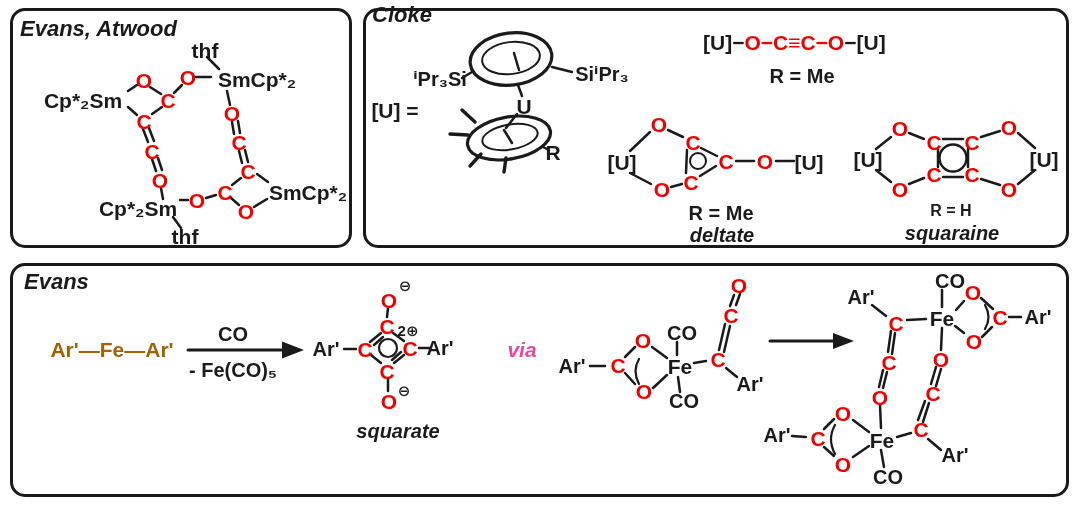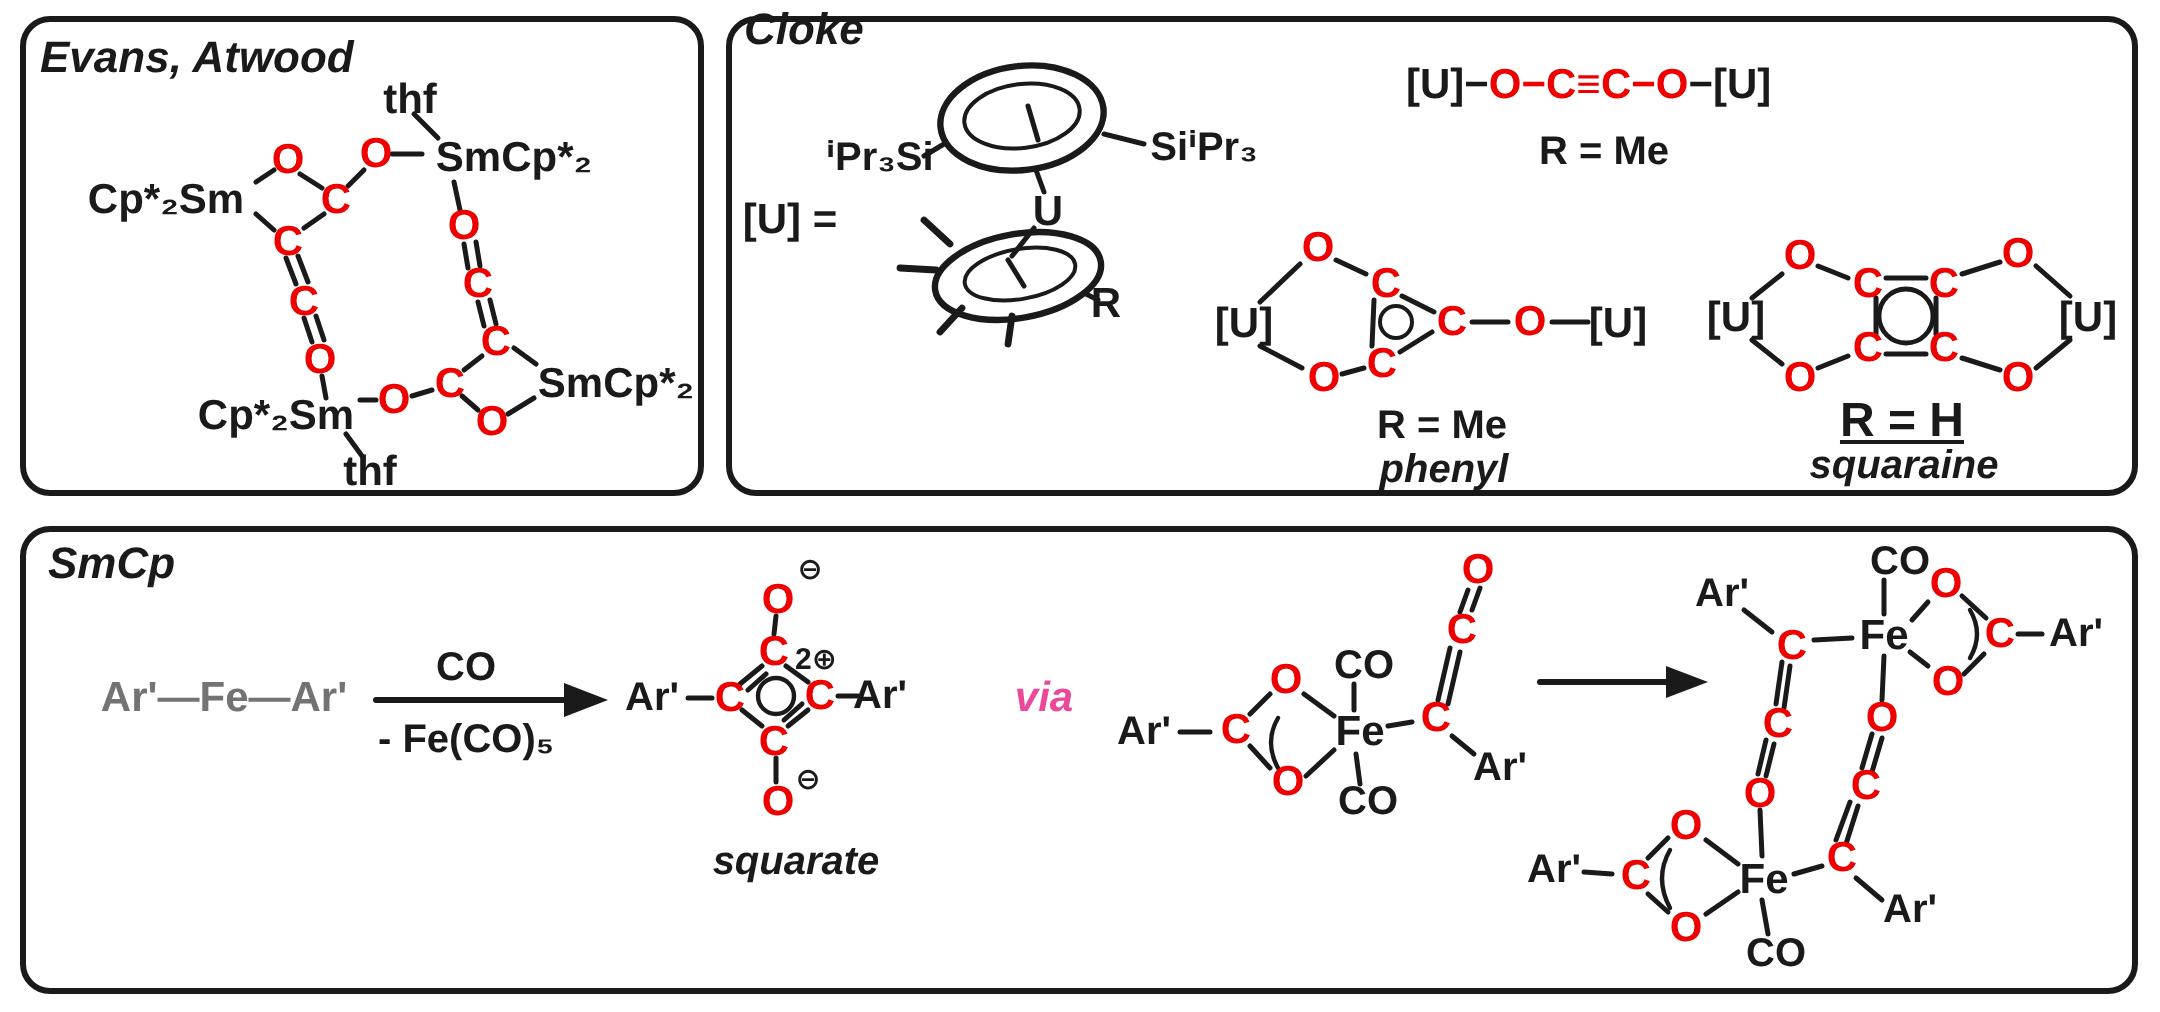--- a/index.html
+++ b/index.html
@@ -157,21 +157,21 @@
       <line x1="824" y1="429" x2="834" y2="419"></line>
       <line x1="824" y1="447" x2="834" y2="456"></line>
       <path d="M 835,425 Q 827,439 835,454" stroke-width="2.2"></path>
       <line x1="853" y1="420" x2="869" y2="432"></line>
       <line x1="853" y1="457" x2="869" y2="446"></line>
     </g>
   </svg>
 
   <span class="title" style="left:20px;top:18px">Evans, Atwood</span>
   <span class="title" style="left:372px;top:4px">Cloke</span>
-  <span class="title" style="left:24px;top:271px">SmCp</span>
+  <span class="title" style="left:24px;top:271px">Evans</span>
 
   <div class="row" style="left:703px;top:32px;font-size:21px">
     <span style="color:#1a1a1a">[U]−</span>
     <span style="color:#ee0000">O−C≡C−O</span>
     <span style="color:#1a1a1a">−[U]</span>
   </div>
 
 
   <div id="labels">
       <span class="lbl" style="left: 205px; top: 50px; color: rgb(26, 26, 26);">thf</span>
@@ -200,34 +200,34 @@
       <span class="lbl" style="left: 802px; top: 76px; font-size: 20px; color: rgb(26, 26, 26);">R = Me</span>
       <span class="lbl" style="left: 622px; top: 162px; color: rgb(26, 26, 26);">[U]</span>
       <span class="lbl" style="left: 659px; top: 124px; color: rgb(238, 0, 0);">O</span>
       <span class="lbl" style="left: 662px; top: 189px; color: rgb(238, 0, 0);">O</span>
       <span class="lbl" style="left: 693px; top: 142px; color: rgb(238, 0, 0);">C</span>
       <span class="lbl" style="left: 691px; top: 182px; color: rgb(238, 0, 0);">C</span>
       <span class="lbl" style="left: 726px; top: 161px; color: rgb(238, 0, 0);">C</span>
       <span class="lbl" style="left: 765px; top: 161px; color: rgb(238, 0, 0);">O</span>
       <span class="lbl" style="left: 809px; top: 162px; color: rgb(26, 26, 26);">[U]</span>
       <span class="lbl" style="left: 721px; top: 213px; font-size: 20px; color: rgb(26, 26, 26);">R = Me</span>
-      <span class="lbl it" style="left: 722px; top: 235px; font-size: 20px; color: rgb(26, 26, 26);">phenyl</span>
+      <span class="lbl it" style="left: 722px; top: 235px; font-size: 20px; color: rgb(26, 26, 26);">deltate</span>
       <span class="lbl" style="left: 868px; top: 159px; color: rgb(26, 26, 26);">[U]</span>
       <span class="lbl" style="left: 900px; top: 128px; color: rgb(238, 0, 0);">O</span>
       <span class="lbl" style="left: 900px; top: 189px; color: rgb(238, 0, 0);">O</span>
       <span class="lbl" style="left: 934px; top: 142px; color: rgb(238, 0, 0);">C</span>
       <span class="lbl" style="left: 934px; top: 174px; color: rgb(238, 0, 0);">C</span>
       <span class="lbl" style="left: 972px; top: 142px; color: rgb(238, 0, 0);">C</span>
       <span class="lbl" style="left: 972px; top: 174px; color: rgb(238, 0, 0);">C</span>
       <span class="lbl" style="left: 1009px; top: 127px; color: rgb(238, 0, 0);">O</span>
       <span class="lbl" style="left: 1009px; top: 189px; color: rgb(238, 0, 0);">O</span>
       <span class="lbl" style="left: 1044px; top: 159px; color: rgb(26, 26, 26);">[U]</span>
-      <span class="lbl" style="left: 951px; top: 211px; font-size: 24px; color: rgb(26, 26, 26); text-decoration: underline;">R = H</span>
+      <span class="lbl" style="left: 951px; top: 211px; font-size: 16px; color: rgb(26, 26, 26);">R = H</span>
       <span class="lbl it" style="left: 952px; top: 233px; font-size: 20px; color: rgb(26, 26, 26);">squaraine</span>
-      <span class="lbl" style="left: 112px; top: 349px; color: #737373;">Ar'—Fe—Ar'</span>
+      <span class="lbl" style="left: 112px; top: 349px; color: #a16207;">Ar'—Fe—Ar'</span>
       <span class="lbl" style="left: 233px; top: 334px; font-size: 20px; color: rgb(26, 26, 26);">CO</span>
       <span class="lbl" style="left: 233px; top: 370px; font-size: 20px; color: rgb(26, 26, 26);">- Fe(CO)₅</span>
       <span class="lbl" style="left: 326px; top: 349px; font-size: 20px; color: rgb(26, 26, 26);">Ar'</span>
       <span class="lbl" style="left: 365px; top: 349px; color: rgb(238, 0, 0);">C</span>
       <span class="lbl" style="left: 387px; top: 326px; color: rgb(238, 0, 0);">C</span>
       <span class="lbl" style="left: 410px; top: 348px; color: rgb(238, 0, 0);">C</span>
       <span class="lbl" style="left: 387px; top: 371px; color: rgb(238, 0, 0);">C</span>
       <span class="lbl" style="left: 408px; top: 330px; font-size: 15px; color: rgb(26, 26, 26);">2⊕</span>
       <span class="lbl" style="left: 389px; top: 300px; color: rgb(238, 0, 0);">O</span>
       <span class="lbl" style="left: 405px; top: 285px; font-size: 15px; color: rgb(26, 26, 26);">⊖</span>

